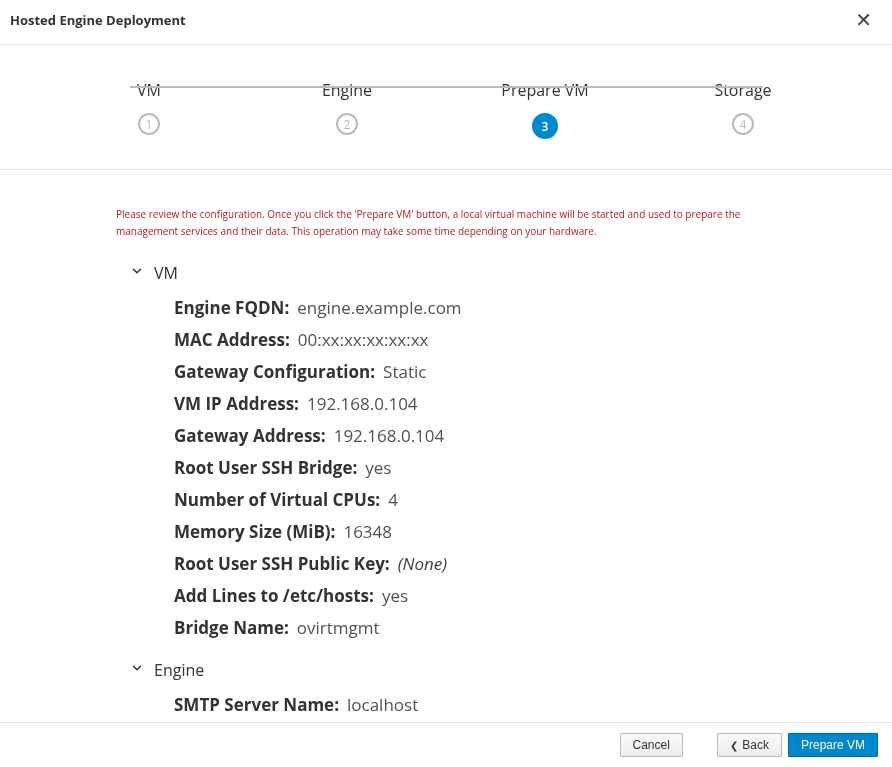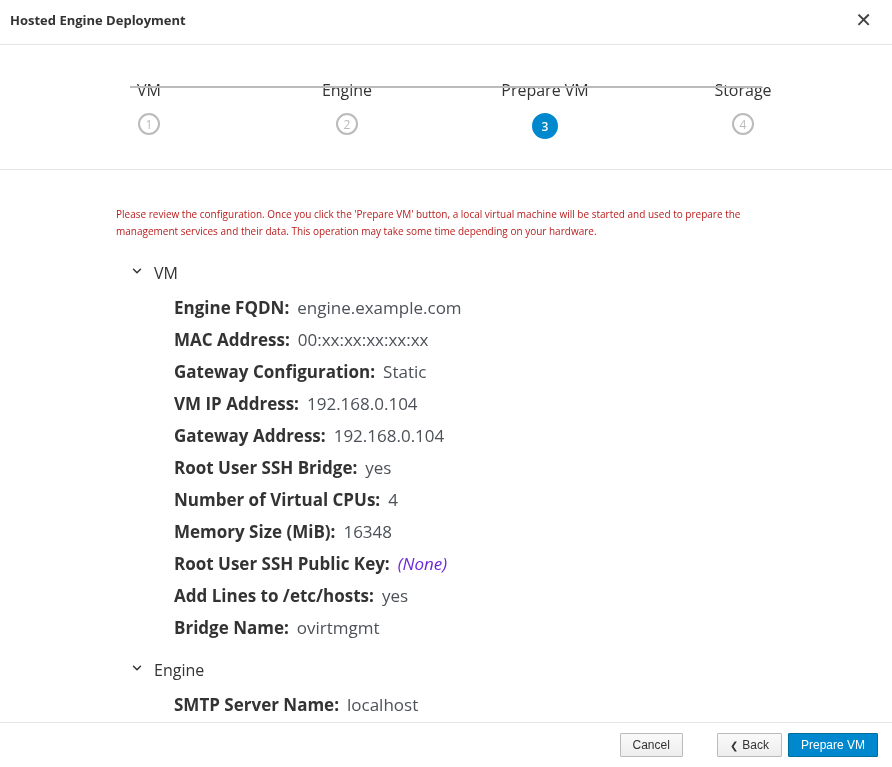--- a/index.html
+++ b/index.html
@@ -130,21 +130,21 @@
     }
     .kv-label {
       font-weight: 700;
       color: #333;
       margin-right: 8px;
     }
     .kv-value {
       color: #4d5258;
     }
     .kv-none {
-      color: #6d28d9;
+      color: #404040;
       font-style: italic;
     }
     
     .footer {
       position: absolute;
       bottom: 0;
       left: 0;
       right: 0;
       border-top: 1px solid #e5e5e5;
       padding: 10px 14px;

